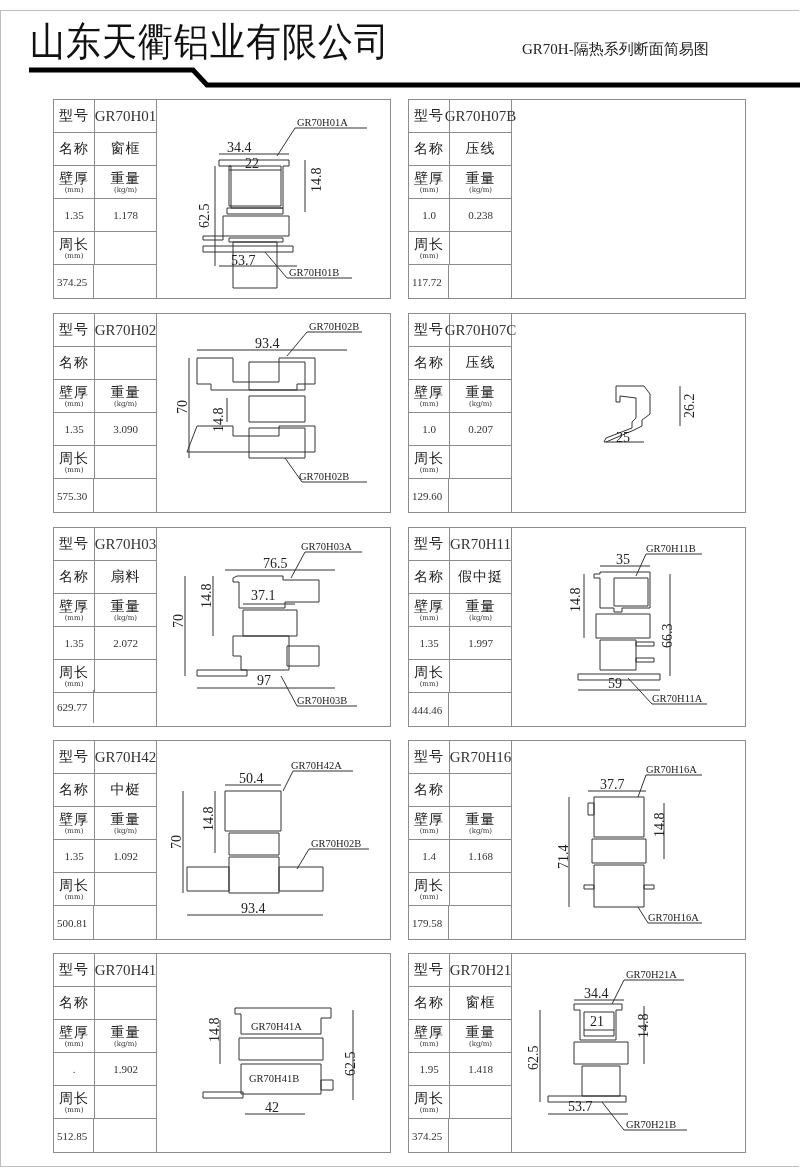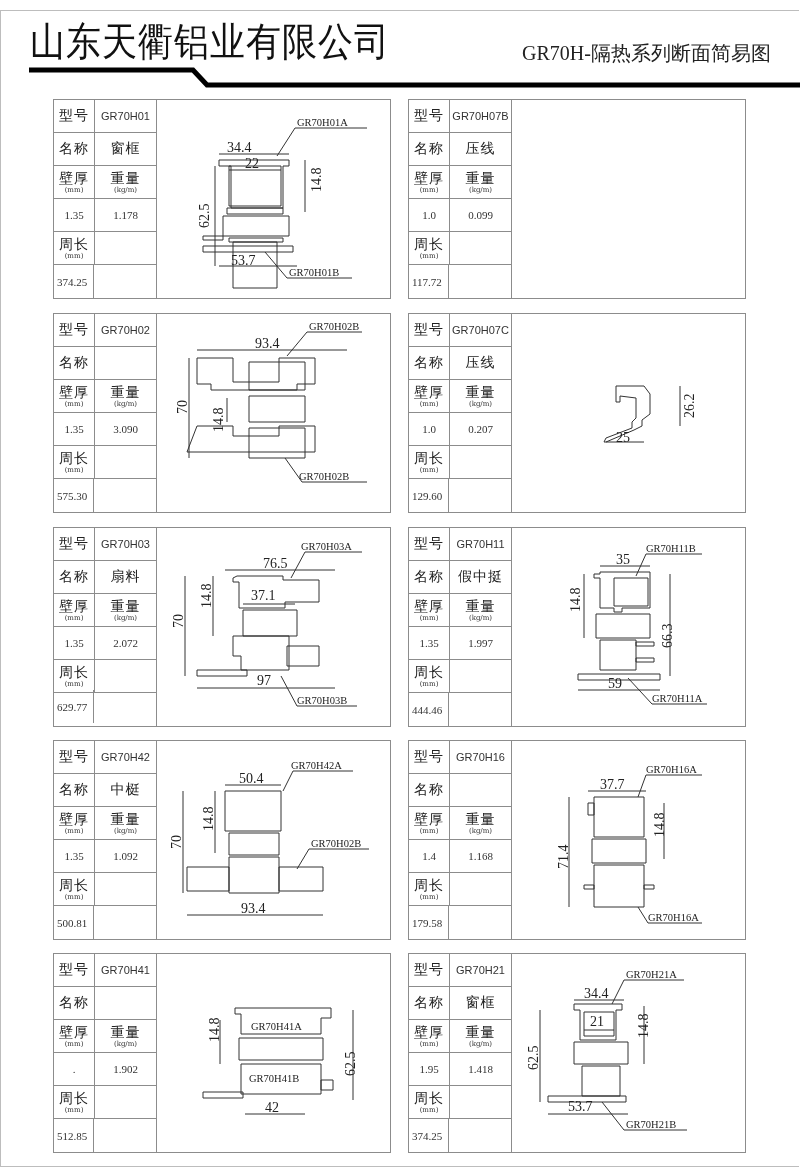--- a/index.html
+++ b/index.html
@@ -3,37 +3,37 @@
 <meta charset="utf-8">
 <style>
   html, body { margin: 0; padding: 0; background: #ffffff; }
   body { width: 800px; height: 1168px; position: relative; overflow: hidden;
          font-family: "DejaVu Serif", "Liberation Serif", serif; color: #222; }
   .frame { position: absolute; left: 0; top: 10px; width: 798px; height: 1155px;
            border-top: 1px solid #bdbdbd; border-left: 1px solid #bdbdbd; border-bottom: 1px solid #bdbdbd; }
   .company { position: absolute; left: 30px; top: 16px; font-size: 35px; letter-spacing: 1px;
              font-family: "DejaVu Serif", "Liberation Serif", serif; font-weight: normal; color: #111;
              transform: scaleY(1.12); transform-origin: top left; }
-  .doc-title { position: absolute; left: 522px; top: 40px; font-size: 20px; color: #222;
+  .doc-title { position: absolute; left: 522px; top: 40px; font-size: 15px; color: #222;
                font-family: "Liberation Serif", "DejaVu Serif", serif; }
   .rule { position: absolute; left: 0; top: 0; }
   .panel { position: absolute; width: 336px; height: 198px; border: 1px solid #8c8c8c; background: #fff; }
   .spec { position: absolute; left: 0; top: 0; width: 102px; height: 198px; border-right: 1px solid #8c8c8c; }
   .spec .row { position: absolute; left: 0; width: 102px; border-bottom: 1px solid #8c8c8c; }
   .spec .row:last-child { border-bottom: none; }
   .spec .k { position: absolute; left: 0; top: 0; width: 40px; height: 100%; border-right: 1px solid #8c8c8c;
              display: flex; flex-direction: column; align-items: center; justify-content: center; }
   .spec .v { position: absolute; left: 41px; top: 0; width: 61px; height: 100%;
              display: flex; flex-direction: column; align-items: center; justify-content: center; }
   .spec .full { position: absolute; left: 0; top: 0; width: 40px; height: 100%; border-right: 1px solid #8c8c8c;
                 display: flex; align-items: center; justify-content: flex-start; padding-left: 3px; box-sizing: border-box; }
   .lbl { font-size: 14px; letter-spacing: 1px; color: #222; }
   .unit { font-size: 7px; color: #333; line-height: 7px; margin-top: -1px; }
   .val { font-size: 11px; color: #333; font-family: "Liberation Serif", "DejaVu Serif", serif; }
-  .valsm { font-size: 11px; color: #333; font-family: Liberation Sans, sans-serif; }
+  .valsm { font-size: 15px; color: #333; font-family: Liberation Serif, serif; }
   .drawing { position: absolute; left: 103px; top: 0; width: 233px; height: 198px; }
   .drawing svg { position: absolute; left: 0; top: 0; }
   .dim { font-family: "Liberation Serif", "DejaVu Serif", serif; font-size: 14px; fill: #222; }
   .tag { font-family: "Liberation Serif", "DejaVu Serif", serif; font-size: 10.5px; fill: #222; }
 </style>
 </head>
 <body>
 
 <div class="frame"></div>
 
@@ -142,21 +142,21 @@
         <div class="v">
             <span class="lbl">重量</span>
             <span class="unit">(kg/m)</span>
           </div>
       </div>
       <div class="row" style="top:99px;height:32px">
         <div class="k">
             <span class="val">1.0</span>
           </div>
         <div class="v">
-            <span class="val">0.099</span>
+            <span class="val">0.238</span>
           </div>
       </div>
       <div class="row" style="top:132px;height:32px">
         <div class="k">
             <span class="lbl">周长</span>
             <span class="unit">(mm)</span>
           </div>
         <div class="v"></div>
       </div>
       <div class="row" style="top:165px;height:33px">

